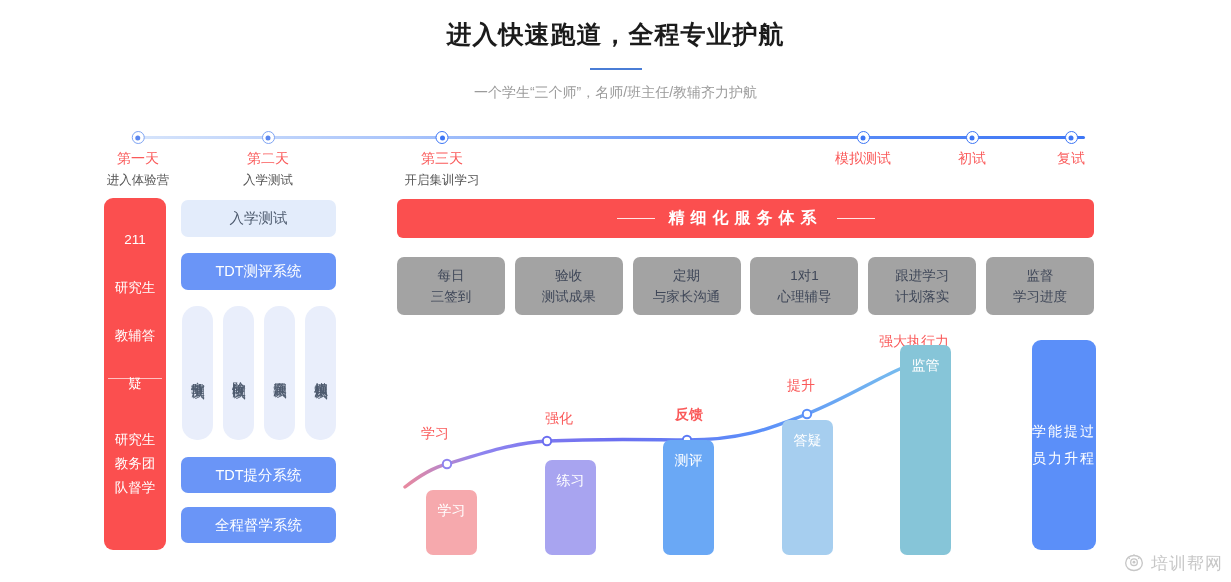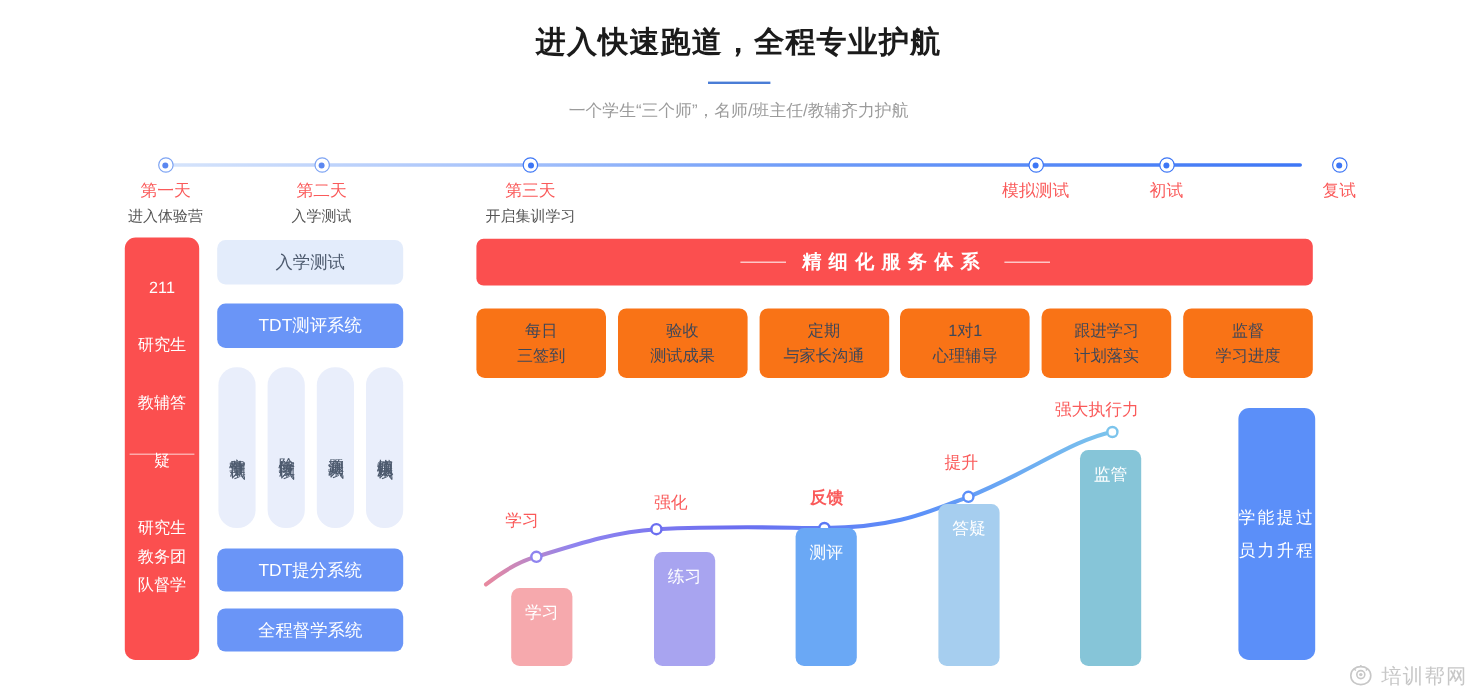--- a/index.html
+++ b/index.html
@@ -92,21 +92,21 @@
     background:#fb4f4f;border-radius:6px;color:#ffffff;
     display:flex;align-items:center;justify-content:center;gap:14px;
     font-size:16px;font-weight:bold;letter-spacing:6px;
   }
   .banner .bar{display:block;width:38px;height:1.5px;background:rgba(255,255,255,.85);}
 
   
   .cards{position:absolute;left:397px;top:257px;width:697px;height:58px;
          display:flex;justify-content:space-between;}
   .card{
-    width:108px;height:58px;background:#f97316;border-radius:7px;
+    width:108px;height:58px;background:#a3a3a3;border-radius:7px;
     display:flex;flex-direction:column;align-items:center;justify-content:center;
     font-size:13.5px;color:#3f4758;line-height:21px;
   }
 
   
   .chart{position:absolute;left:397px;top:330px;width:600px;height:225px;}
   .chart svg{position:absolute;left:0;top:0;}
   .cbar{position:absolute;bottom:0;border-radius:7px;
         display:flex;align-items:flex-start;justify-content:center;
         color:#ffffff;font-size:14px;box-sizing:border-box;padding-top:12px;}
@@ -163,21 +163,21 @@
       <div class="tl-main">模拟测试</div>
       <div class="tl-sub"></div>
     </div>
 
     <div class="tl-node" style="left:862px;">
       <div class="tl-dot"></div>
       <div class="tl-main">初试</div>
       <div class="tl-sub"></div>
     </div>
 
-    <div class="tl-node" style="left:1006px;">
+    <div class="tl-node" style="left:961px;">
       <div class="tl-dot"></div>
       <div class="tl-main">复试</div>
       <div class="tl-sub"></div>
     </div>
   </div>
 
   <div class="redcol">
     <div class="seg seg-a">
       <span>985</span>
       <span>211</span>
@@ -265,21 +265,21 @@
     <div class="clabel" style="left:24px;top:95px;">学习</div>
     <div class="clabel" style="left:148px;top:80px;">强化</div>
     <div class="clabel" style="left:278px;top:76px;font-weight:bold;">反馈</div>
     <div class="clabel" style="left:390px;top:47px;">提升</div>
     <div class="clabel" style="left:482px;top:3px;">强大执行力</div>
 
     <div class="cbar" style="left:29px;width:51px;height:65px;background:#f6a9ad;">学习</div>
     <div class="cbar" style="left:148px;width:51px;height:95px;background:#a8a4f0;">练习</div>
     <div class="cbar" style="left:266px;width:51px;height:115px;background:#6aa8f5;">测评</div>
     <div class="cbar" style="left:385px;width:51px;height:135px;background:#a6ceef;">答疑</div>
-    <div class="cbar" style="left:503px;width:51px;height:180px;background:#86c5d8;">监管</div>
+    <div class="cbar" style="left:503px;width:51px;height:210px;background:#86c5d8;">监管</div>
   </div>
 
   <div class="rightbox">
     <span>学员</span>
     <span>能力</span>
     <span>提升</span>
     <span>过程</span>
   </div>
 
   <div class="watermark">

